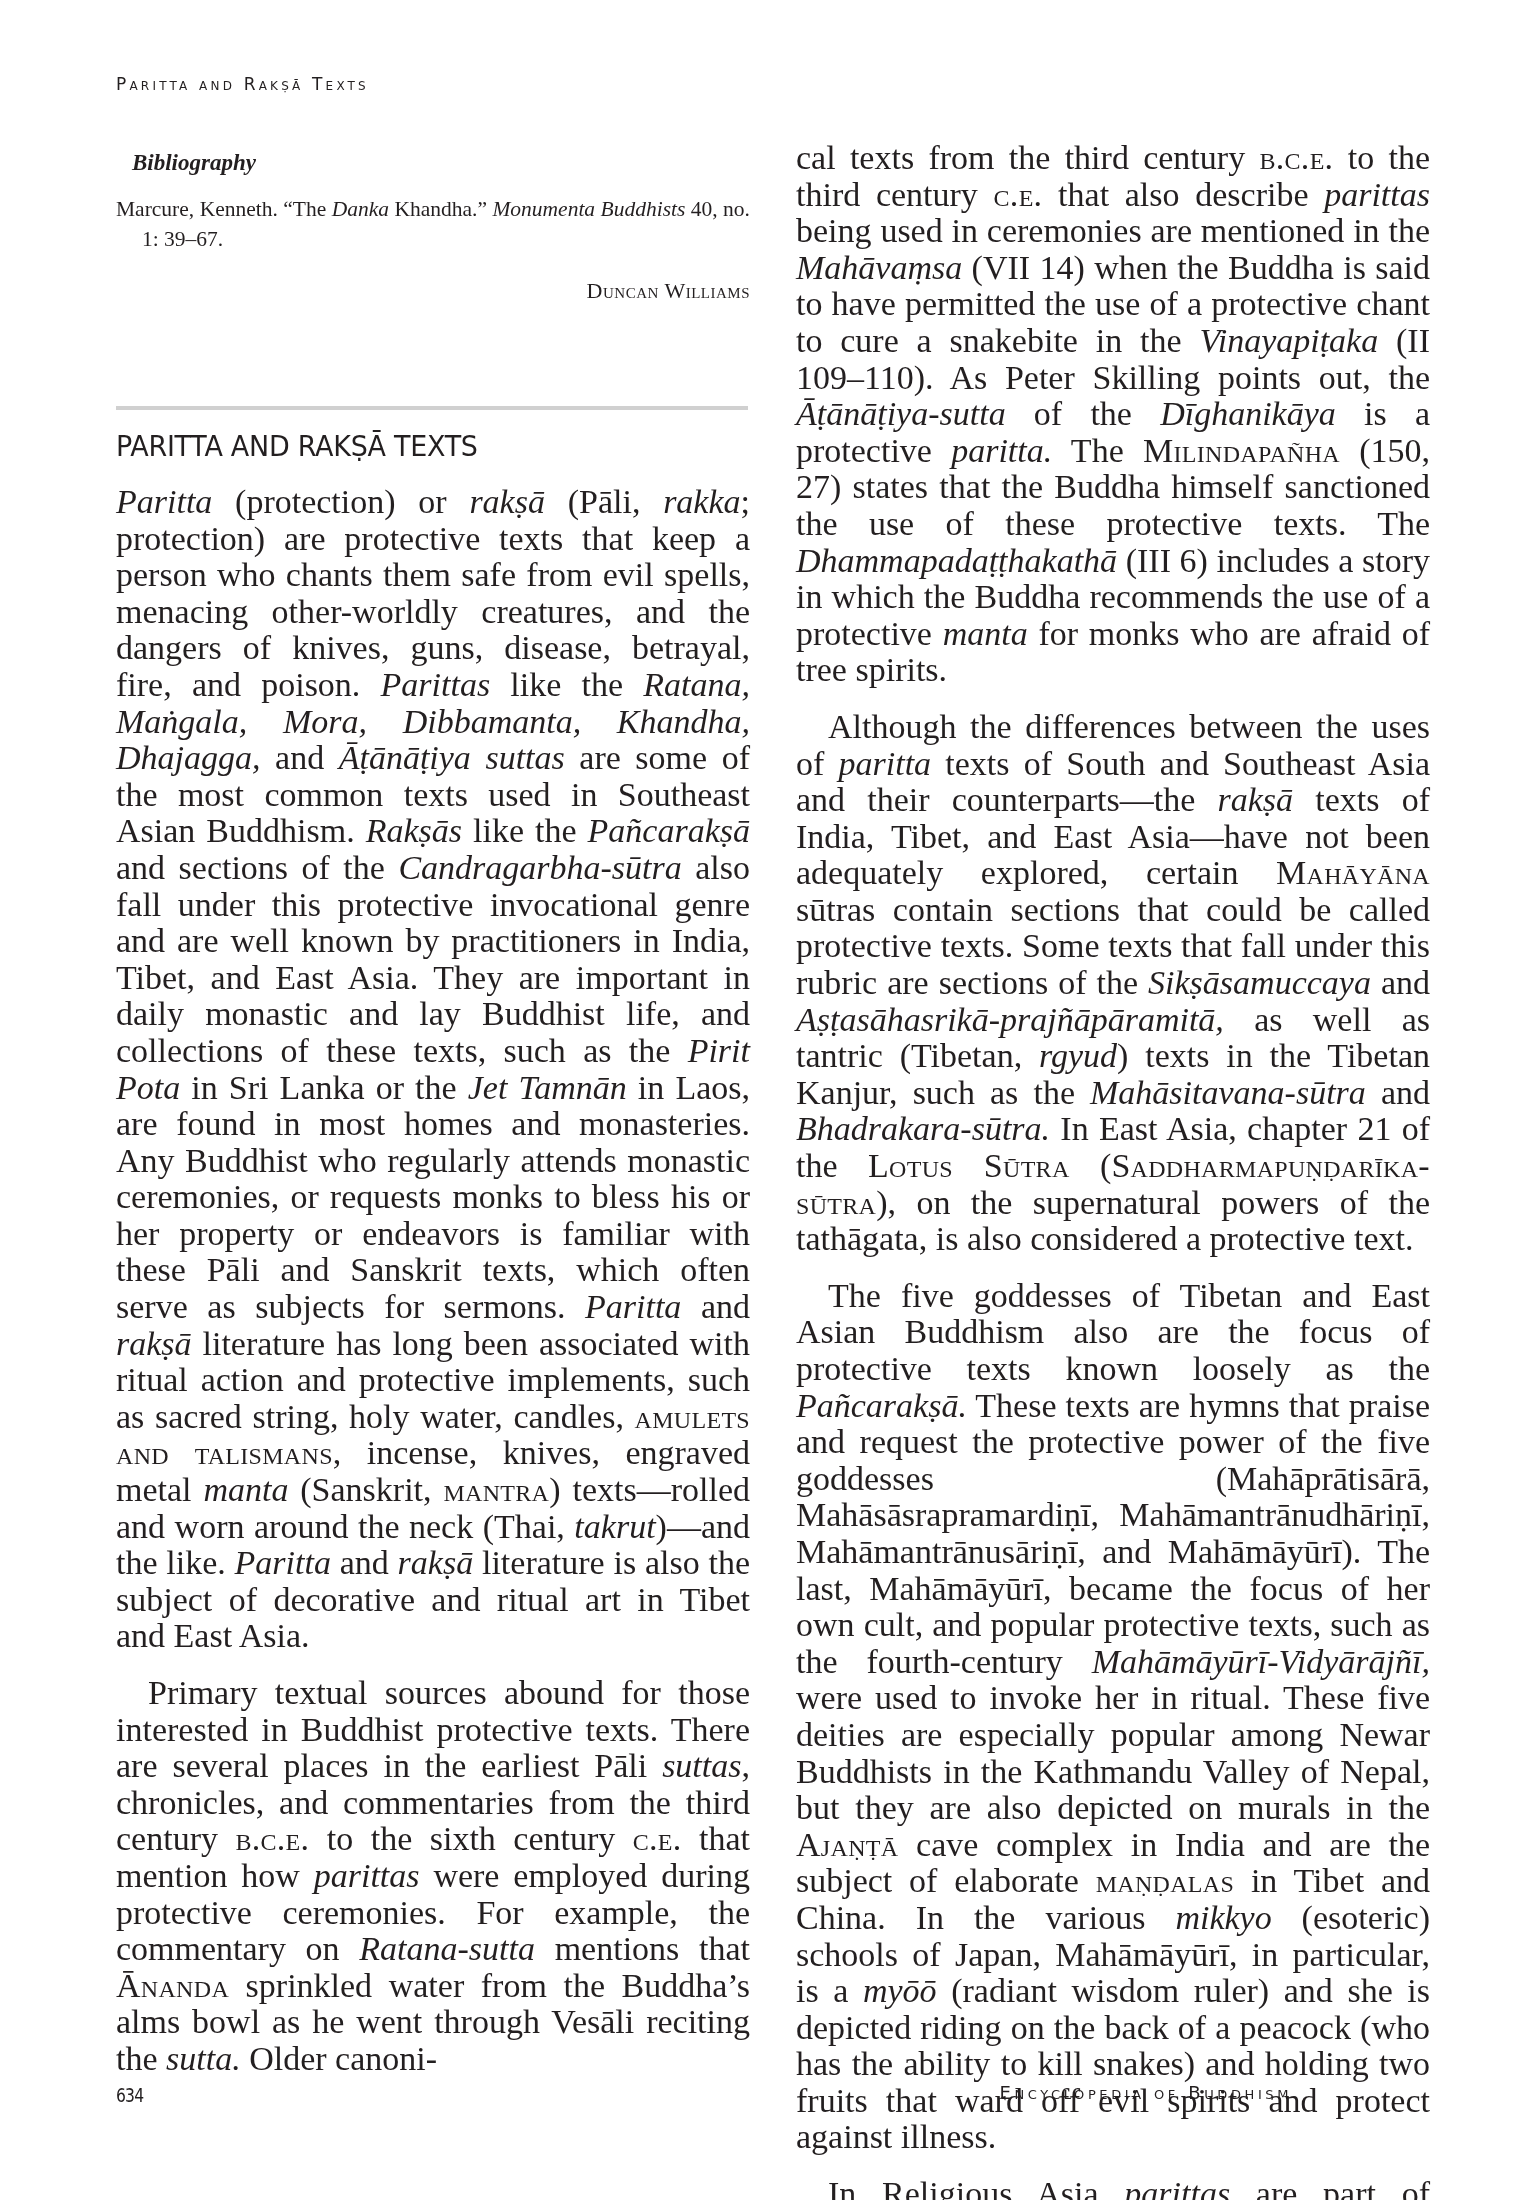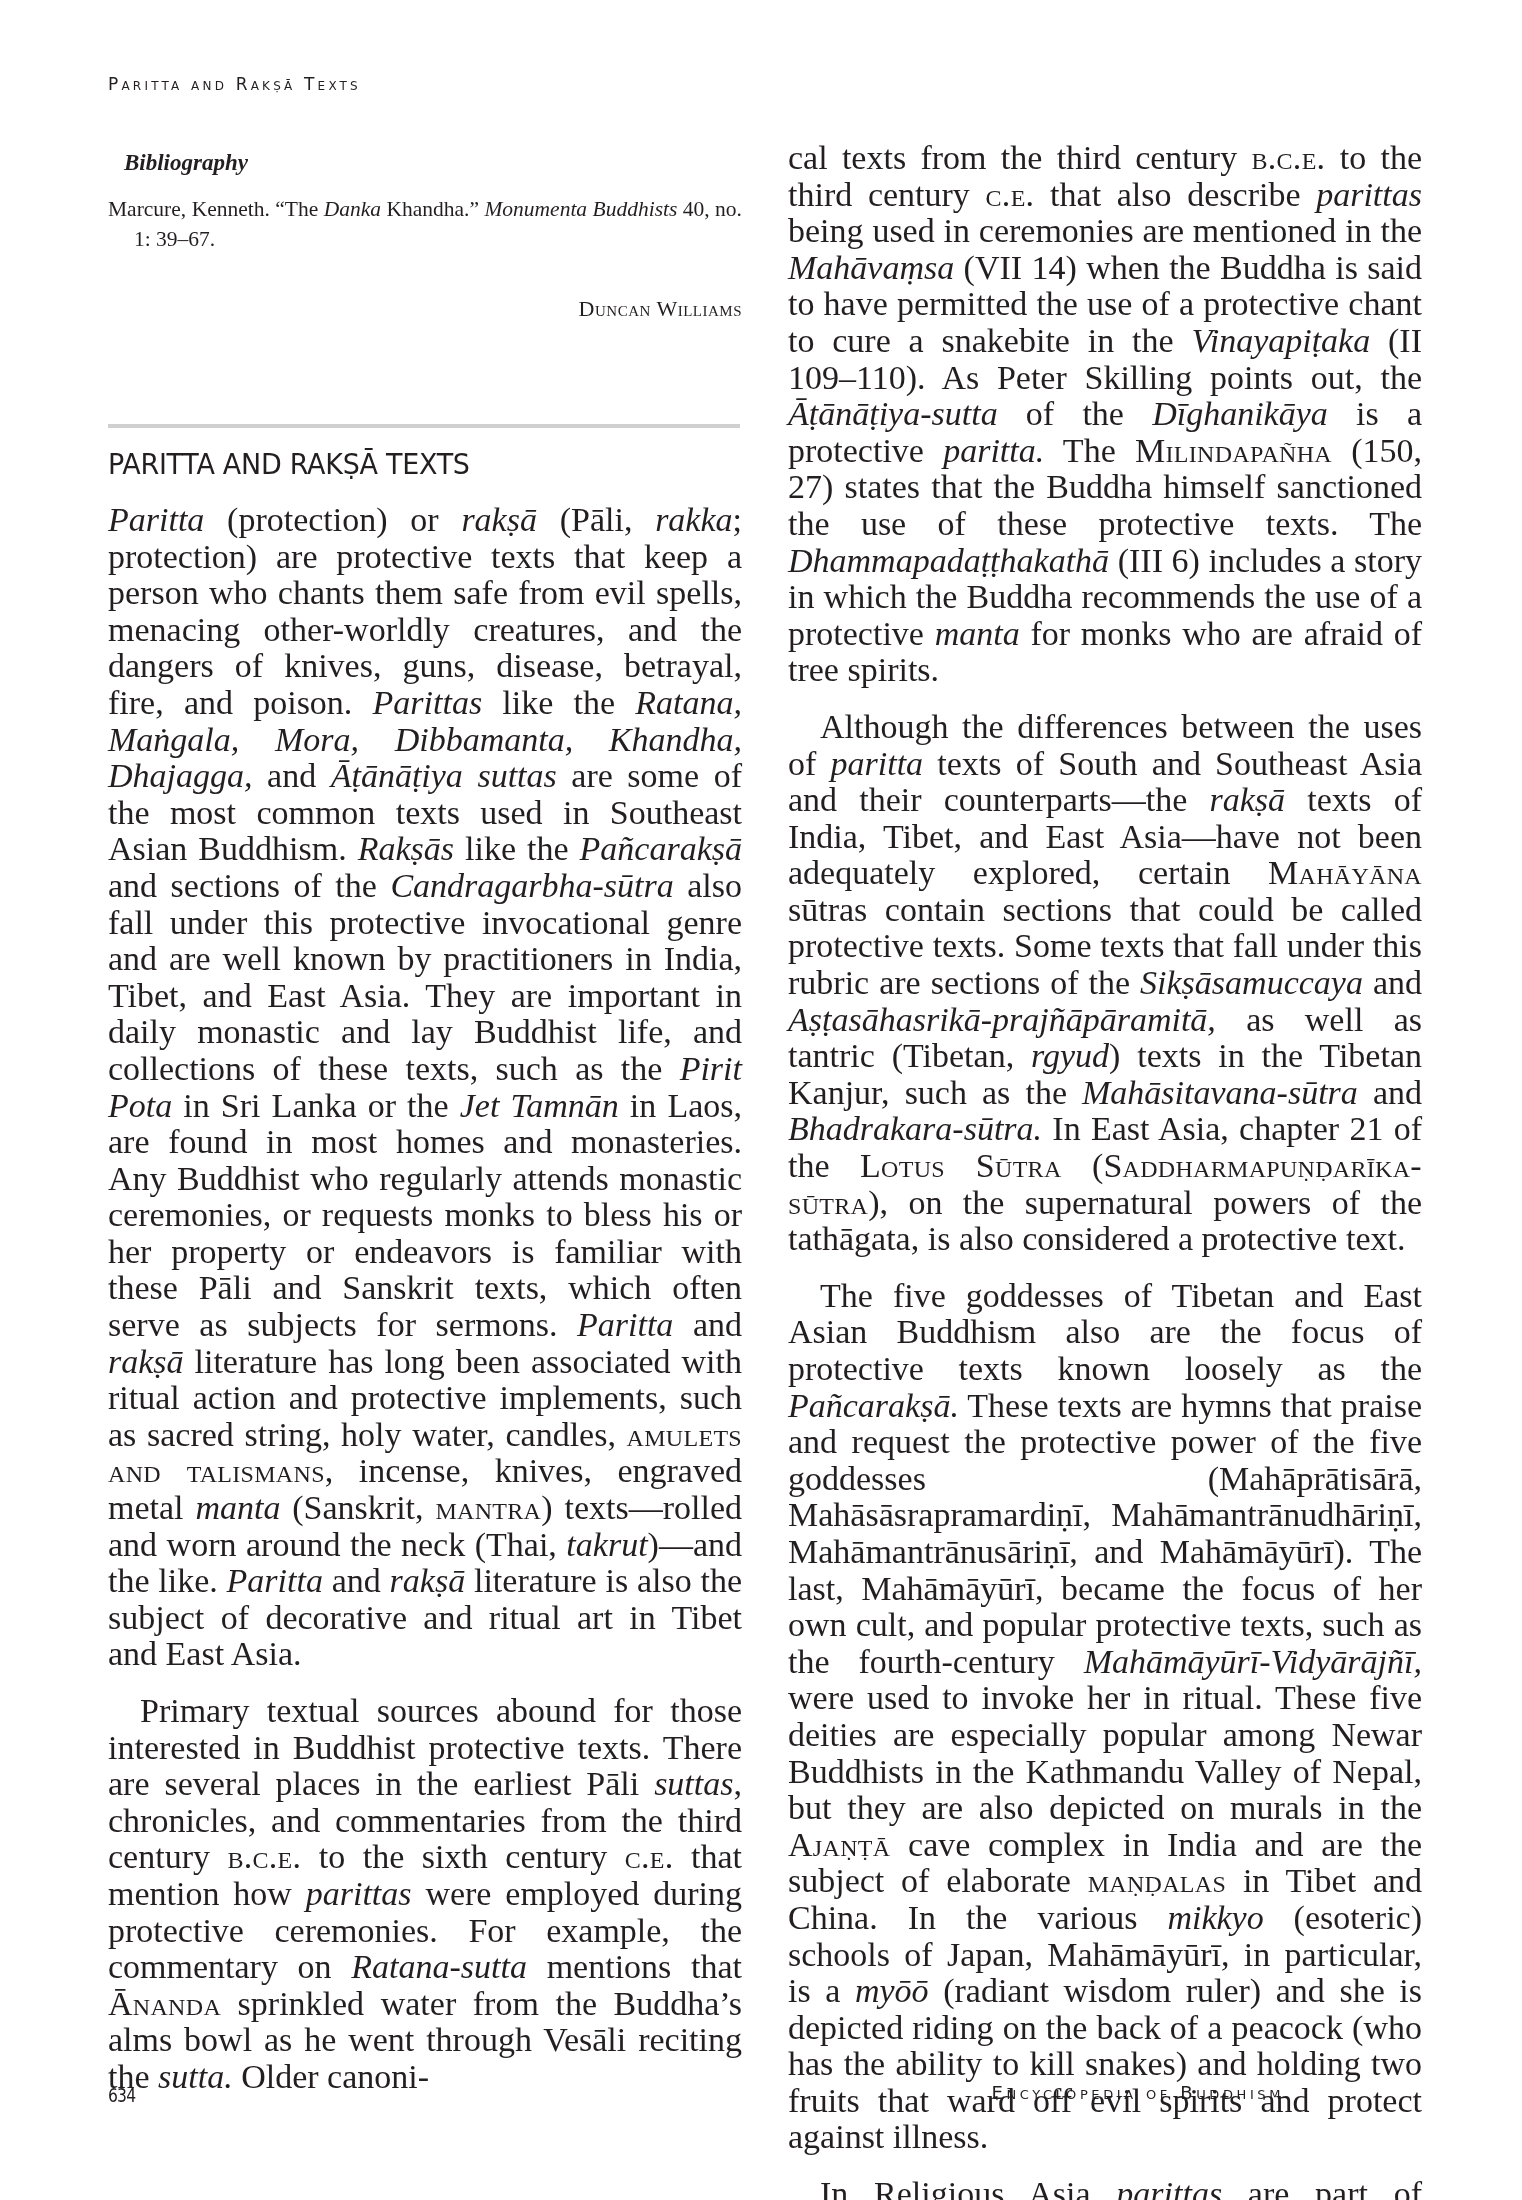--- a/index.html
+++ b/index.html
@@ -1,31 +1,31 @@
 <!DOCTYPE html>
 <html><head>
 <meta charset="utf-8">
 <style>
   html, body { margin: 0; padding: 0; background: #ffffff; }
   body { width: 1522px; height: 2200px; position: relative; overflow: hidden; color: #231f20; }
-  .page { position: absolute; left: 4px; top: 0; width: 1384px; height: 2200px; }
+  .page { position: absolute; left: 12px; top: 0; width: 1384px; height: 2200px; }
 
   .running-head {
     position: absolute; left: 104px; top: 74px;
     font-family: "DejaVu Sans", sans-serif; font-size: 17px; letter-spacing: 3.2px;
     font-variant: small-caps; color: #231f20;
   }
   .col { position: absolute; top: 140px; width: 634px;
     font-family: "Liberation Serif", serif; color: #231f20; }
   .col-left { left: 104px; }
   .col-right { left: 784px; }
 
   .bib-title { font-style: italic; font-weight: bold; font-size: 23px; line-height: 30px; margin: 8px 0 16px 16px; }
   .bib-entry { font-size: 21.5px; line-height: 30px; padding-left: 26px; text-indent: -26px; text-align: justify; margin: 0 0 17px 0; }
-  .signature { text-align: right; font-size: 22px; font-variant: small-caps; letter-spacing: 0.5px; margin-top: 40px; line-height: 30px; }
+  .signature { text-align: right; font-size: 22px; font-variant: small-caps; letter-spacing: 0.5px; margin-top: 22px; line-height: 30px; }
 
   .rule { height: 4px; background: #d0d0d0; margin: 100px 0 0 0; width: 632px; }
   .section-title {
     font-family: "DejaVu Sans", sans-serif; font-weight: normal; font-size: 29px;
     letter-spacing: -0.3px; line-height: 36px; margin: 18px 0 20px 0; color: #231f20;
     transform: scaleX(0.93); transform-origin: left;
   }
 
   .para { font-size: 34px; line-height: 36.6px; text-align: justify; margin: 0 0 20px 0; hyphens: manual; }
   .para.indent { text-indent: 32px; }

